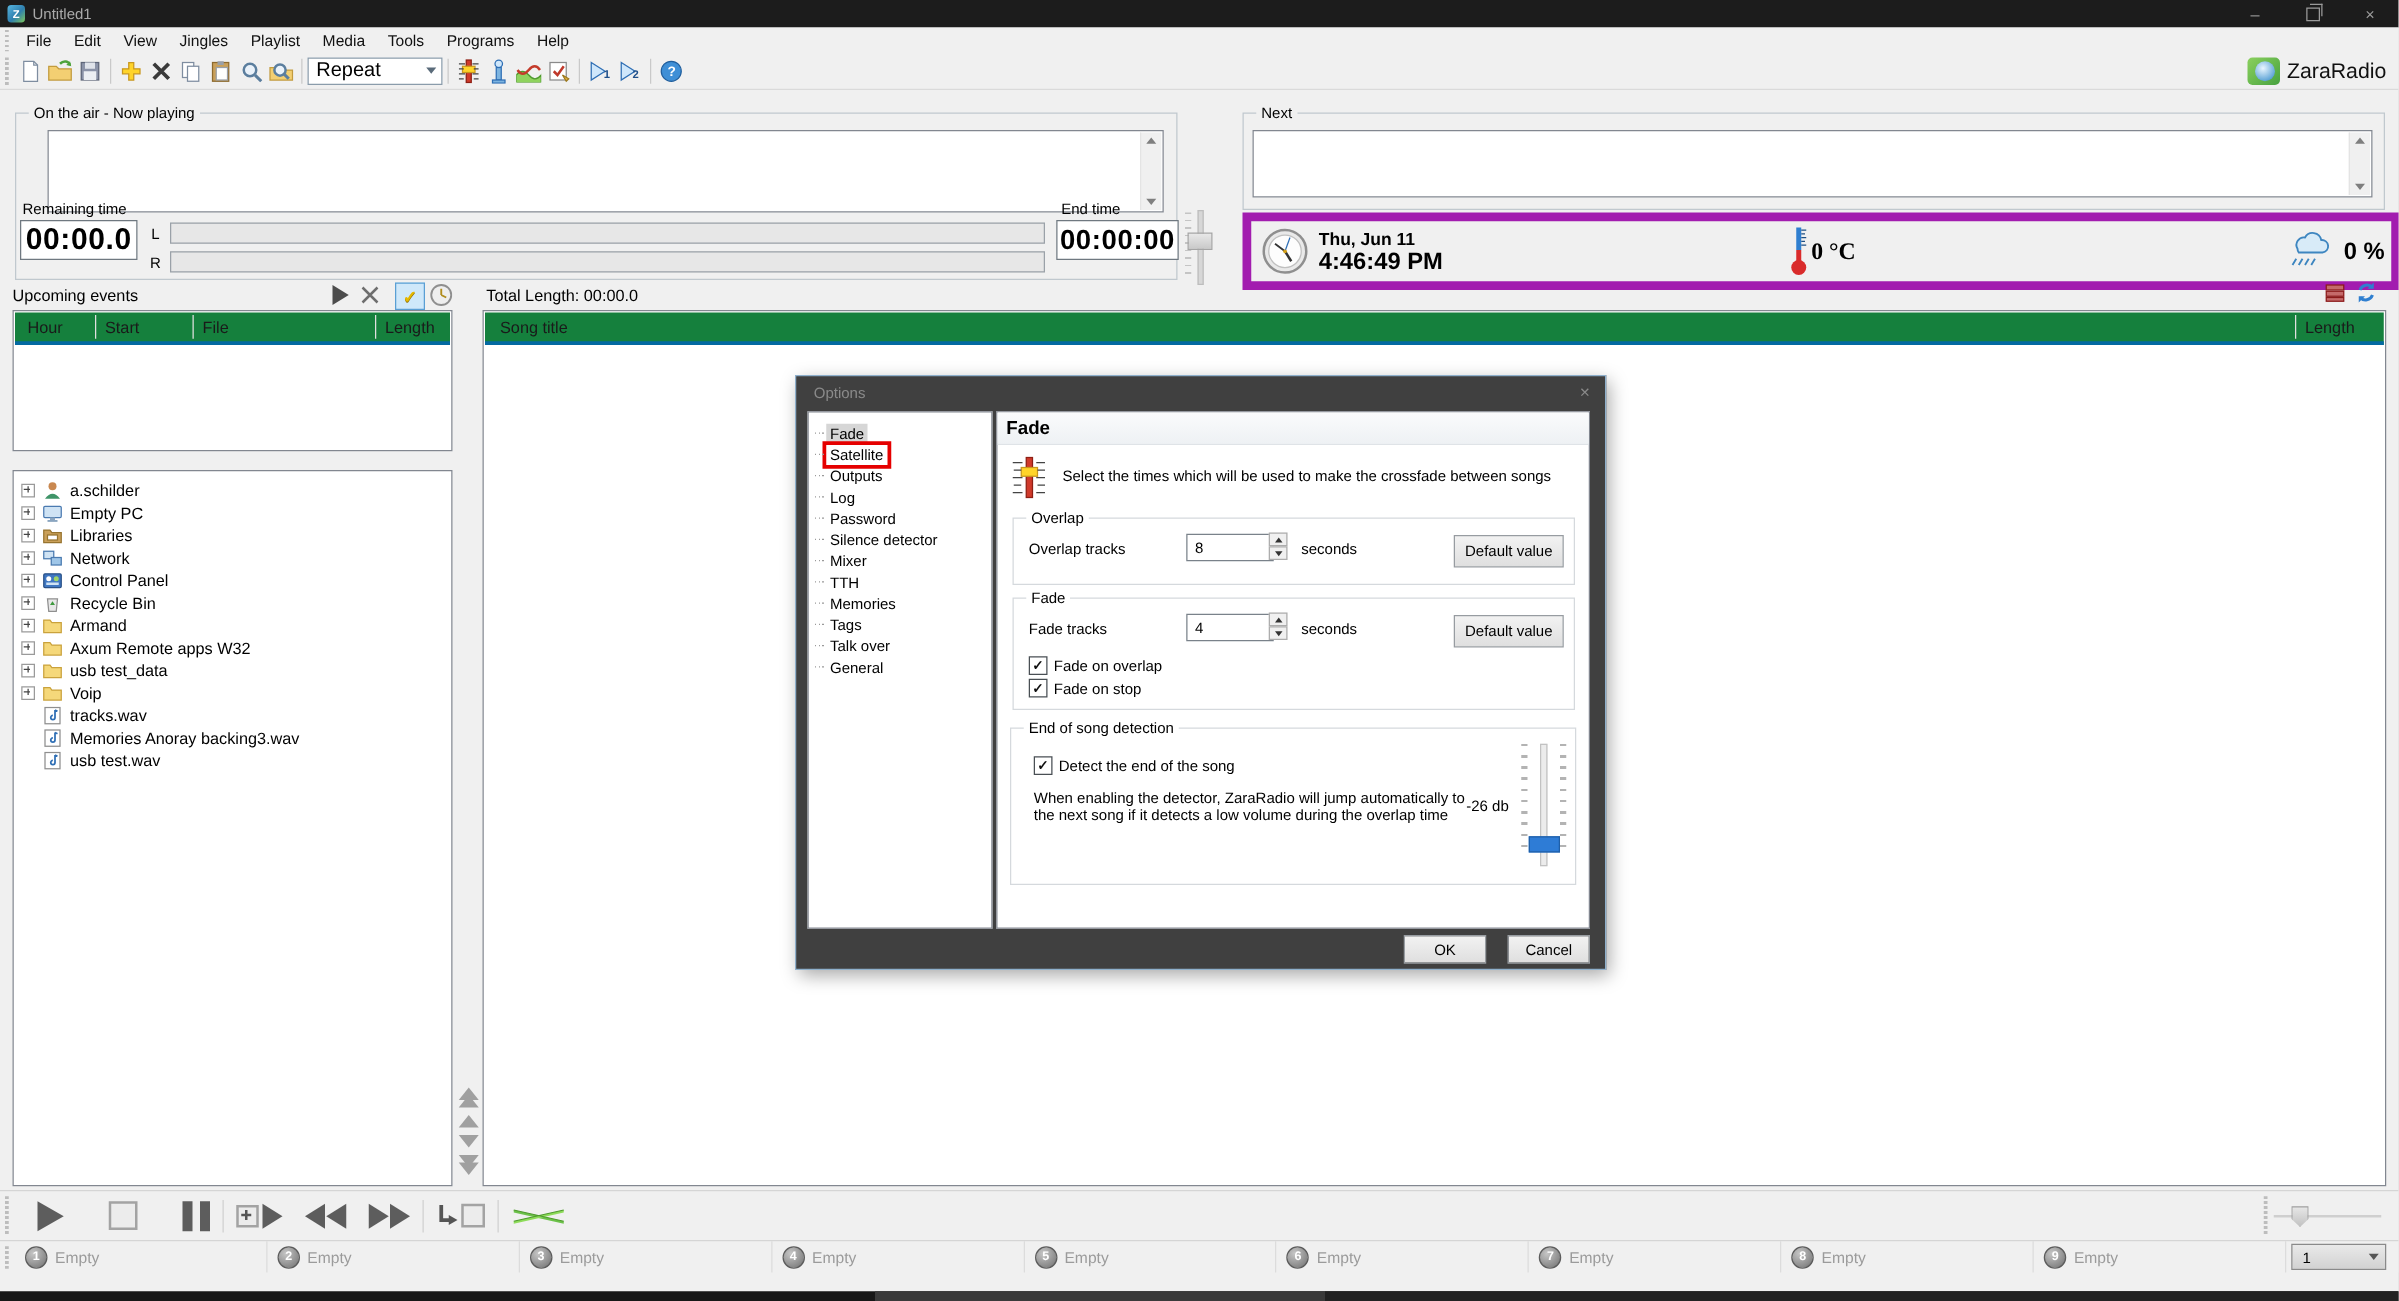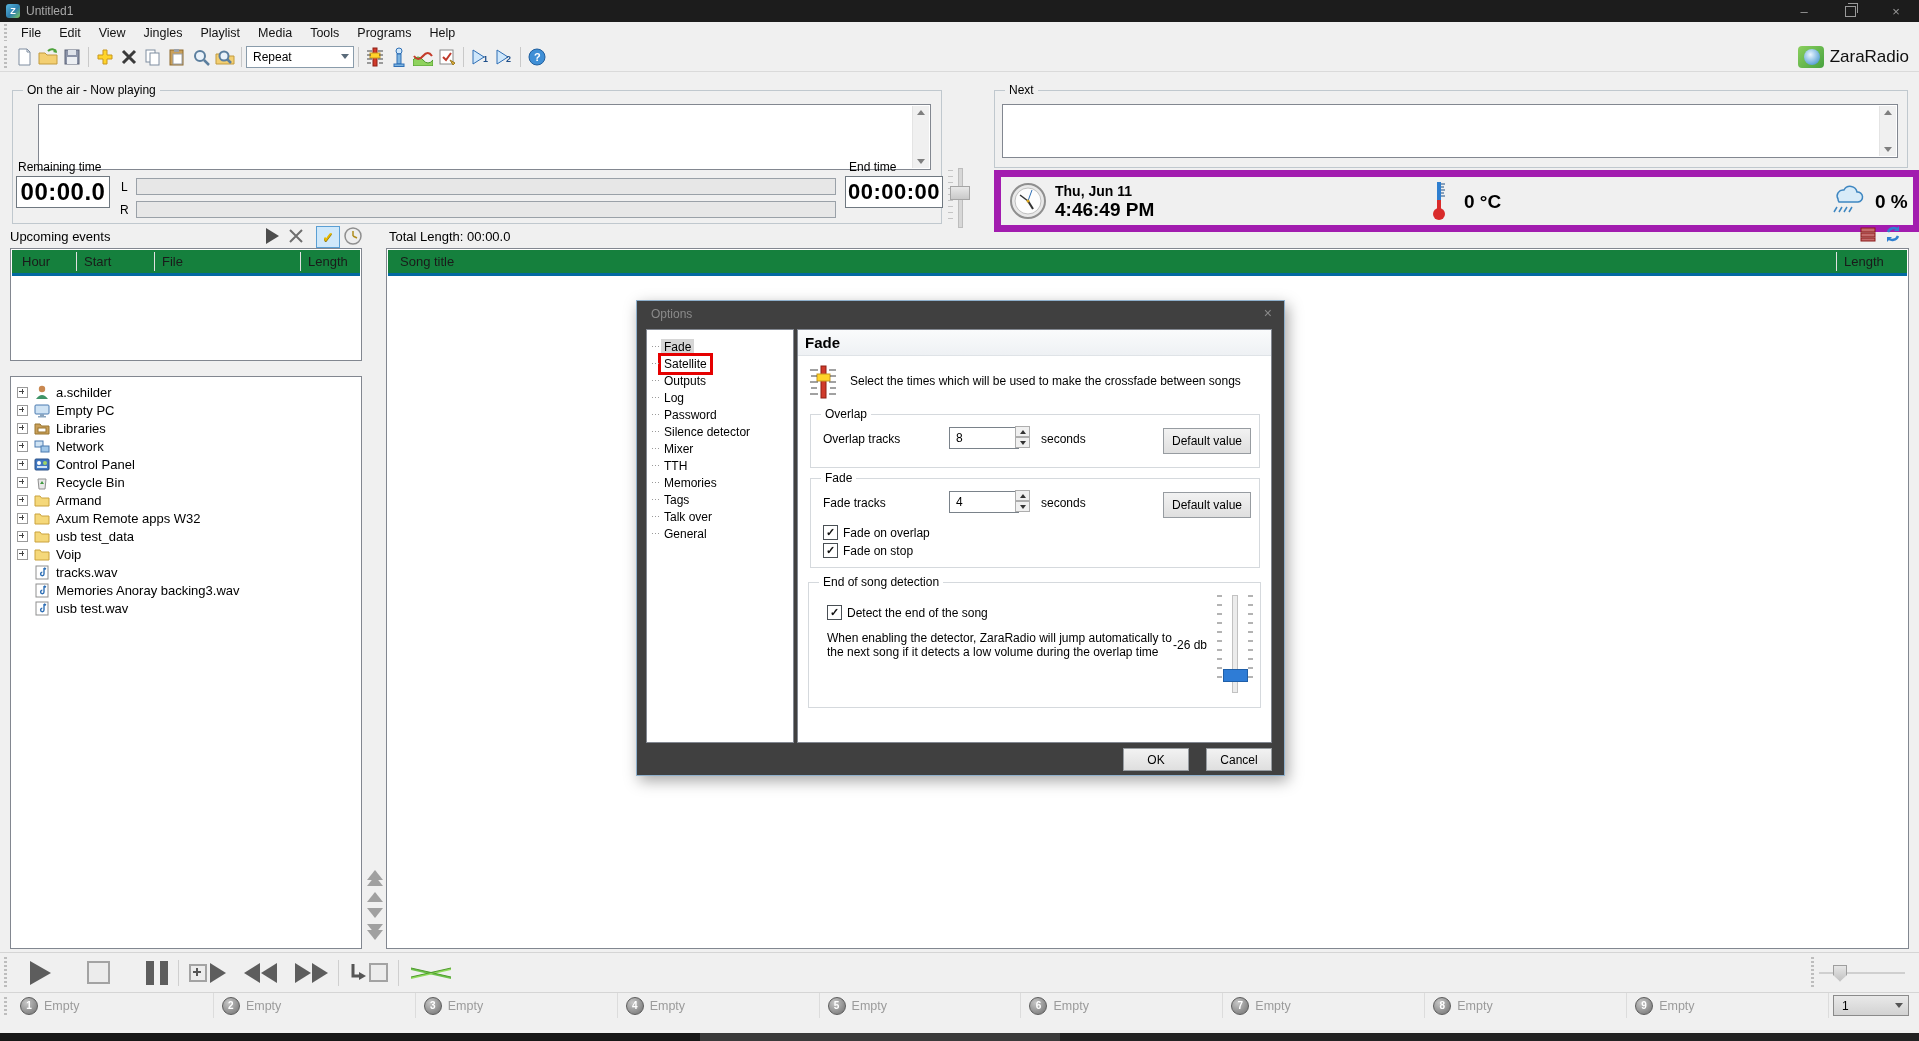--- a/index.html
+++ b/index.html
@@ -21,21 +21,21 @@
   
   .menubar{position:absolute;left:0;top:22px;width:100%;height:21px;display:flex;align-items:center;background:#f0f0f0;}
   .grip{width:3px;height:80%;margin:0 5px 0 4px;
         background:repeating-linear-gradient(to bottom,#bdbdbd 0 2px,transparent 2px 4px);}
   .mitem{padding:2px 9px;font-size:12.5px;color:#111;}
   .toolbar{position:absolute;left:0;top:43px;width:100%;height:28px;display:flex;align-items:center;
            background:#f0f0f0;border-bottom:1px solid #dadada;}
   .tbtn{width:24px;height:24px;display:flex;align-items:center;justify-content:center;}
   .tsep{width:1px;height:20px;background:#c9c9c9;margin:0 4px;}
   .combo{width:100px;height:20px;background:#fff;border:1px solid #8a9cab;display:flex;align-items:center;
-         padding-left:6px;position:relative;font-size:12px;}
+         padding-left:6px;position:relative;font-size:16px;}
   .combo .chev{position:absolute;right:4px;top:7px;width:0;height:0;border-left:4px solid transparent;
          border-right:4px solid transparent;border-top:5px solid #5a6b7a;}
   .brand{margin-left:auto;display:flex;align-items:center;margin-right:10px;}
   .brandicon{width:26px;height:22px;border-radius:4px;margin:0 6px;
              background:linear-gradient(135deg,#8bd05e,#47a23f);position:relative;}
   .brandicon:before{content:"";position:absolute;left:6px;top:3px;width:16px;height:16px;border-radius:50%;
              background:radial-gradient(circle at 40% 35%,#eaf6ff,#63a7d8 70%,#2f6fa8);}
   .brandname{font-size:17px;color:#101010;}
 
   
@@ -341,21 +341,21 @@
       <circle cx="19" cy="19" r="1.5" fill="#d4a017"></circle>
     </svg>
     <span class="statxt-sm" style="position:absolute;left:54px;top:6px;">Thu, Jun 11</span>
     <span class="statxt-lg" style="position:absolute;left:54px;top:22px;">4:46:49 PM</span>
     <svg width="16" height="42" style="position:absolute;left:430px;top:3px;">
       <rect x="6" y="2" width="4" height="18" fill="#2f7fd0"></rect>
       <path d="M10 4h4M10 7h3M10 10h4M10 13h3M10 16h4" stroke="#1c4f84"></path>
       <rect x="6" y="20" width="4" height="12" fill="#d92b2b"></rect>
       <circle cx="8" cy="34" r="6" fill="#d92b2b"></circle>
     </svg>
-    <span class="statxt-lg" style="position:absolute;left:463px;top:14px;">0 °C</span>
+    <span class="statxt-lg" style="position:absolute;left:448px;top:14px;font-family:Liberation Serif, serif;">0 °C</span>
     <svg width="38" height="36" style="position:absolute;left:828px;top:6px;">
       <path d="M9 16a6 6 0 0 1 6-9 7 7 0 0 1 13 2 5 5 0 0 1 1 10H10a5 5 0 0 1-1-3z" fill="#d8ebf8" stroke="#3e86c0" stroke-width="1.5"></path>
       <path d="M8 24l-3 5M13 24l-3 5M18 24l-3 5M23 24l-3 5" stroke="#3e86c0" stroke-width="1.5"></path>
     </svg>
     <span class="statxt-lg" style="position:absolute;left:874px;top:14px;">0 %</span>
   </div>
 
   <span class="lbl" style="left:10px;top:229px;font-size:13px;">Upcoming events</span>
   <svg width="18" height="18" style="position:absolute;left:263px;top:227px;">
       <path d="M3 1l13 8-13 8z" fill="#4c4c4c"></path>

